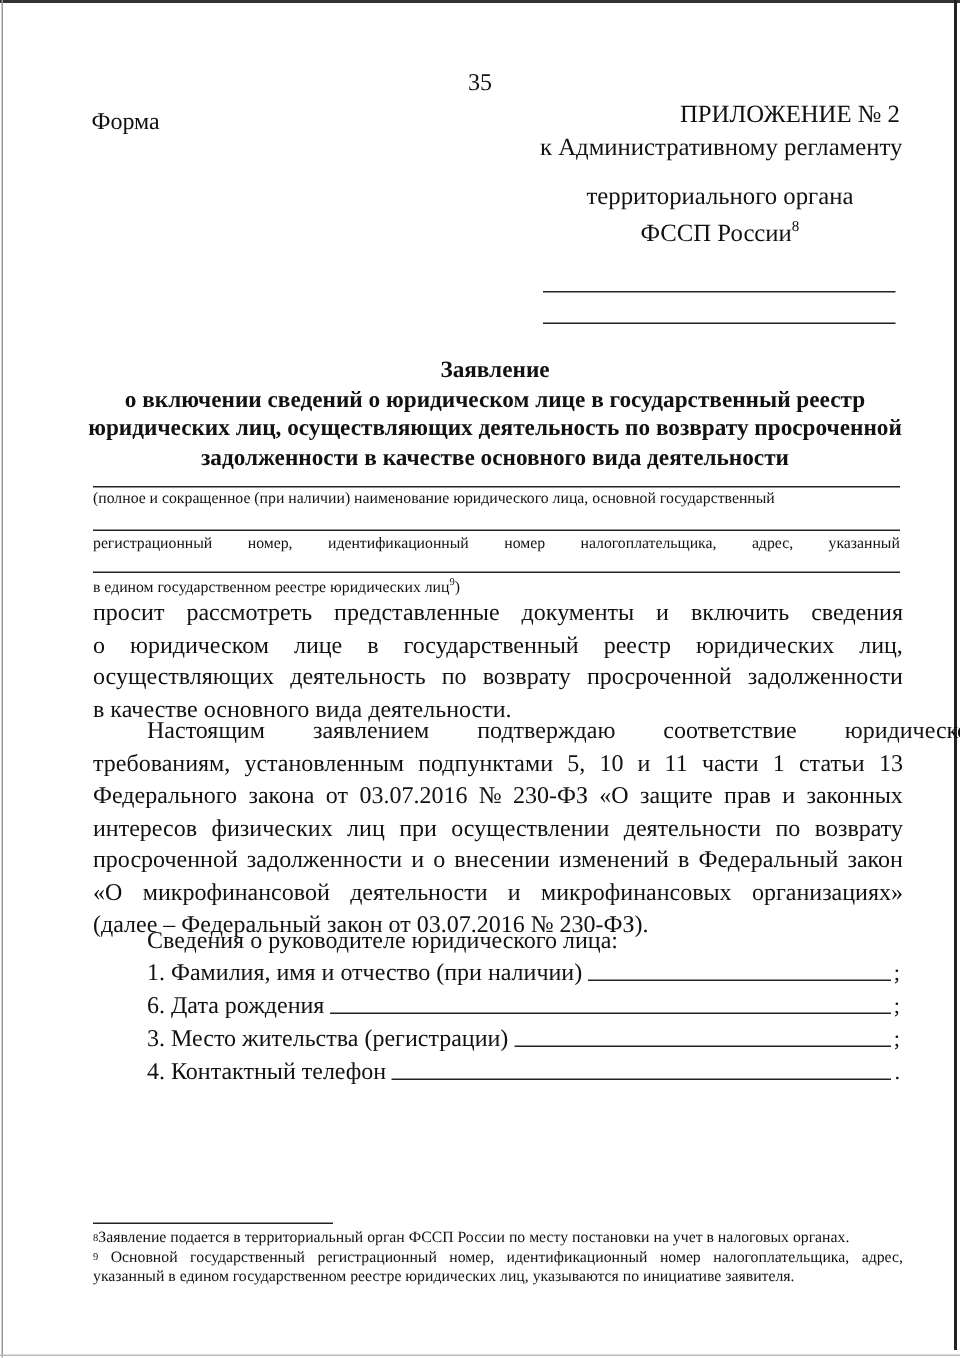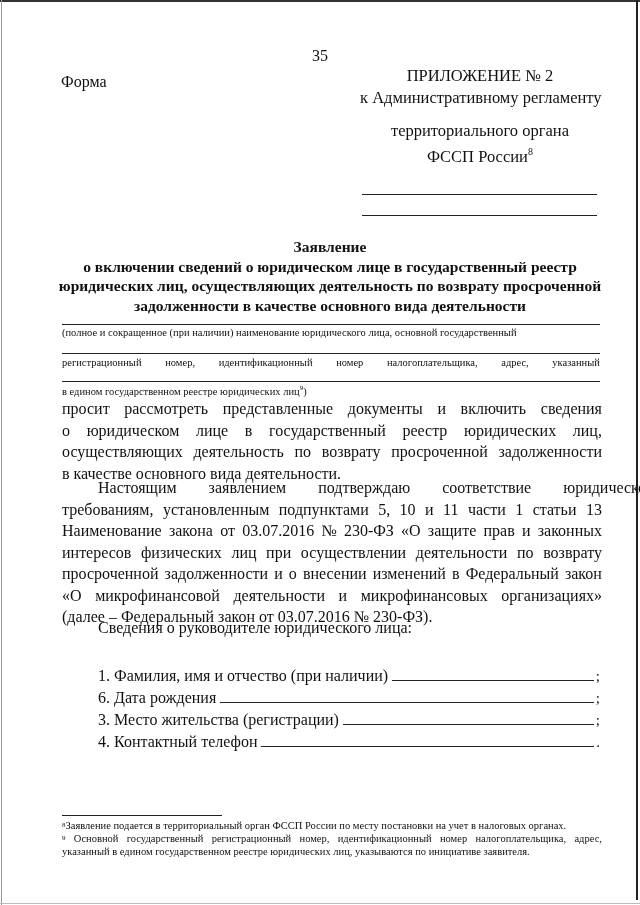--- a/index.html
+++ b/index.html
@@ -6,37 +6,37 @@
   body { width: 640px; height: 905px; position: relative; overflow: hidden;
          font-family: "Liberation Serif", "DejaVu Serif", serif; color: #111; }
   .page { position: absolute; left: 0; top: 0; width: 640px; height: 799px; }
   .edge-left { position: absolute; left: 1px; top: 0; width: 1px; height: 905px; background: #9a9a9a; }
   .edge-right { position: absolute; left: 636px; top: 0; width: 2px; height: 900px; background: #222; }
   .edge-top { position: absolute; left: 0; top: 0; width: 640px; height: 2px; background: #333; }
   .edge-bottom { position: absolute; left: 0; top: 903px; width: 640px; height: 1px; background: #bbb; }
   .abs { position: absolute; white-space: nowrap; }
   .page-num { left: 312px; top: 47px; font-size: 16px; }
   .forma { left: 61px; top: 73px; font-size: 16px; }
-  .appendix { left: 360px; top: 65px; width: 240px; text-align: center; font-size: 16.5px; line-height: 22px; }
+  .appendix { left: 360px; top: 65px; width: 240px; text-align: right; font-size: 16.5px; line-height: 22px; }
   .authority { left: 360px; top: 120px; width: 240px; text-align: center; font-size: 16.5px; line-height: 21px; }
   .authority sup { font-size: 10px; }
   .addr-line { position: absolute; left: 362px; width: 235px; height: 1px; background: #222; }
   .title { left: 40px; top: 237px; width: 580px; text-align: center; font-weight: bold;
            font-size: 15.5px; line-height: 19.5px; white-space: normal; }
   .fill-line { position: absolute; left: 62px; width: 538px; height: 1px; background: #222; }
   .hint { position: absolute; left: 62px; width: 538px; font-size: 10.5px; }
   .hint.center { text-align: left; }
   .hint.justify { display: flex; justify-content: space-between; }
   .hint sup { font-size: 7px; }
   .para { position: absolute; left: 62px; width: 540px; font-size: 16px; line-height: 21.5px; text-align: justify; }
   .para .line { display: flex; justify-content: space-between; white-space: nowrap; }
   .para .line.last { justify-content: flex-start; }
   .para .line.indent { padding-left: 36px; gap: 32px; }
   .list-title { position: absolute; left: 98px; top: 619px; font-size: 16px; }
-  .field { position: absolute; left: 98px; width: 502px; display: flex; align-items: flex-end; font-size: 16px; height: 22px; margin-top: 27px; }
+  .field { position: absolute; left: 98px; width: 502px; display: flex; align-items: flex-end; font-size: 16px; height: 22px; }
   .field .lbl { white-space: nowrap; }
   .field .blank { flex: 1; border-bottom: 1px solid #222; margin: 0 2px 4px 4px; height: 1px; }
   .field .end { font-size: 15px; }
   .fn-rule { position: absolute; left: 62px; top: 815px; width: 160px; height: 1px; background: #222; }
   .footnotes { position: absolute; left: 62px; top: 819px; width: 540px; font-size: 10.5px; line-height: 13px; }
   .footnotes .fn { text-align: justify; }
   .footnotes .fn .line { display: flex; justify-content: space-between; white-space: nowrap; }
   .footnotes sup { font-size: 7px; }
 </style>
 </head>
@@ -131,21 +131,21 @@
         <span>5,</span>
         <span>10</span>
         <span>и</span>
         <span>11</span>
         <span>части</span>
         <span>1</span>
         <span>статьи</span>
         <span>13</span>
       </div>
       <div class="line">
-        <span>Наименование</span>
+        <span>Федерального</span>
         <span>закона</span>
         <span>от</span>
         <span>03.07.2016</span>
         <span>№</span>
         <span>230-ФЗ</span>
         <span>«О</span>
         <span>защите</span>
         <span>прав</span>
         <span>и</span>
         <span>законных</span>

